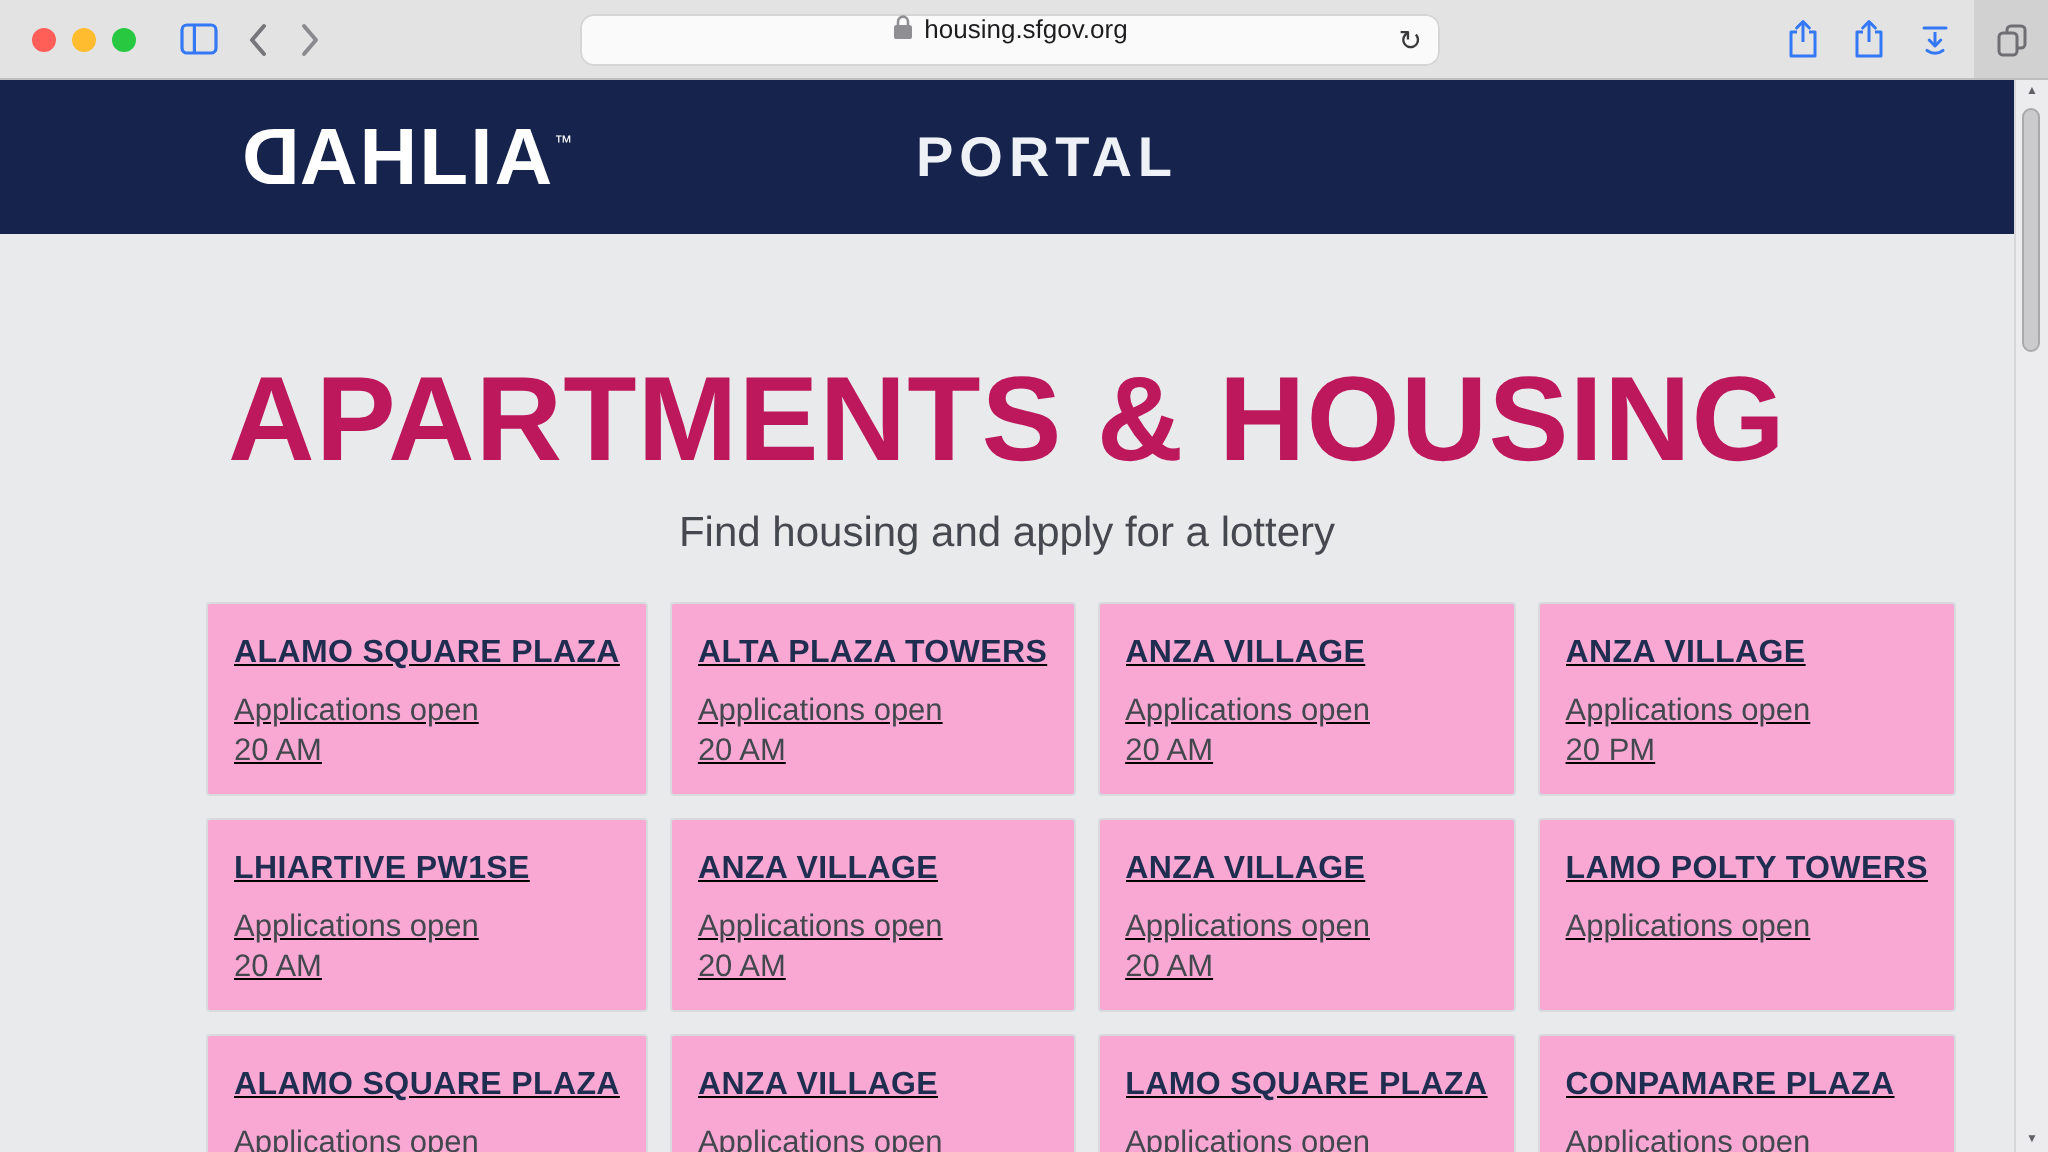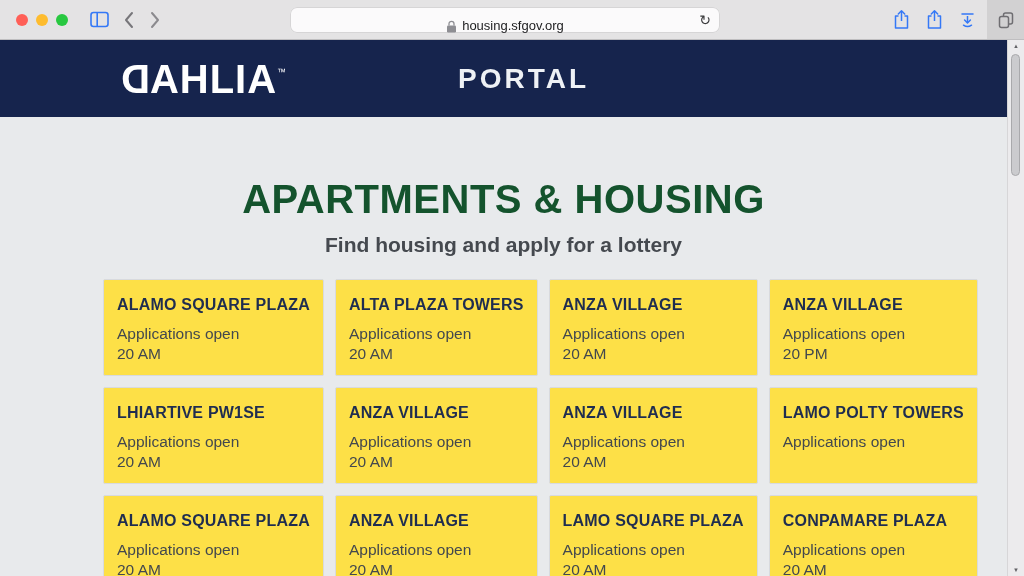--- a/index.html
+++ b/index.html
@@ -24,21 +24,21 @@
   .chrome-btn {
     background:none; border:none; padding:0; margin:0;
     display:flex; align-items:center; justify-content:center; cursor:default;
   }
   .sidebar-btn { margin-left:22px; }
   .nav-btn { margin-left:14px; }
   .url-bar {
     position:absolute; left:290px; top:7px; width:430px; height:26px;
     background:#fbfafb; border-radius:7px;
     box-shadow:0 0 0 1px #d6d5d6 inset;
-    display:flex; align-items:flex-end; justify-content:center;
+    display:flex; align-items:flex-start; justify-content:center;
     font-size:13px; color:#1c1c1e;
   }
   .url-bar .lock { margin-right:5px; display:flex; align-items:center; }
   .reload {
     position:absolute; right:9px; top:50%; transform:translateY(-50%);
     font-size:14px; color:#3a3a3c; background:none; border:none; padding:0;
   }
   .right-icons {
     position:absolute; right:0; top:0; height:39px;
     display:flex; align-items:center;
@@ -62,33 +62,33 @@
   .brand sup { font-size:9px; font-weight:400; vertical-align:18px; letter-spacing:0; }
   .nav-portal {
     position:absolute; left:458px; top:50%; transform:translateY(-50%);
     color:#eef1f5; font-size:28px; font-weight:600; letter-spacing:3px;
     line-height:1;
   }
 
   
   .page { width:1007px; text-align:center; }
   .page-title {
-    margin:60px 0 0; font-size:40px; font-weight:700;
-    color:#14532d; letter-spacing:0.5px; line-height:1.1;
+    margin:60px 0 0; font-size:60px; font-weight:700;
+    color:#be185d; letter-spacing:0.5px; line-height:1.1;
   }
   .page-subtitle {
-    margin:12px 4px 0; font-size:21px; color:#45494f; font-weight:700;
+    margin:12px 4px 0; font-size:21px; color:#45494f; font-weight:400;
   }
   .grid {
     width:801px; margin:22px auto 0; text-align:left;
     display:grid; grid-template-columns:repeat(4, 1fr); gap:11px 11px;
   }
   .card {
-    background:#fde047; border:1px solid #d8dade; border-radius:2px;
-    height:97px; padding:16px 13px 0;
+    background:#f9a8d4; border:1px solid #d8dade; border-radius:2px;
+    height:97px; padding:16px 13px 0;text-decoration:underline;
   }
   .card-title {
     margin:0; font-size:16px; font-weight:700; color:#1f2d50;
     letter-spacing:0.2px; white-space:nowrap; overflow:hidden;
   }
   .card-status { margin:11px 0 0; font-size:15.5px; color:#43484e; }
   .card-time   { margin:2px 0 0;  font-size:15.5px; color:#43484e; }
 
   
   .scrollbar {

